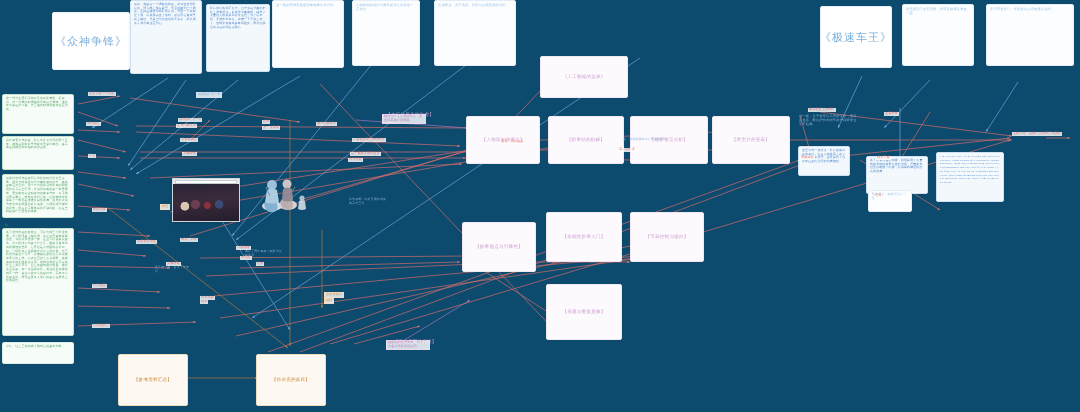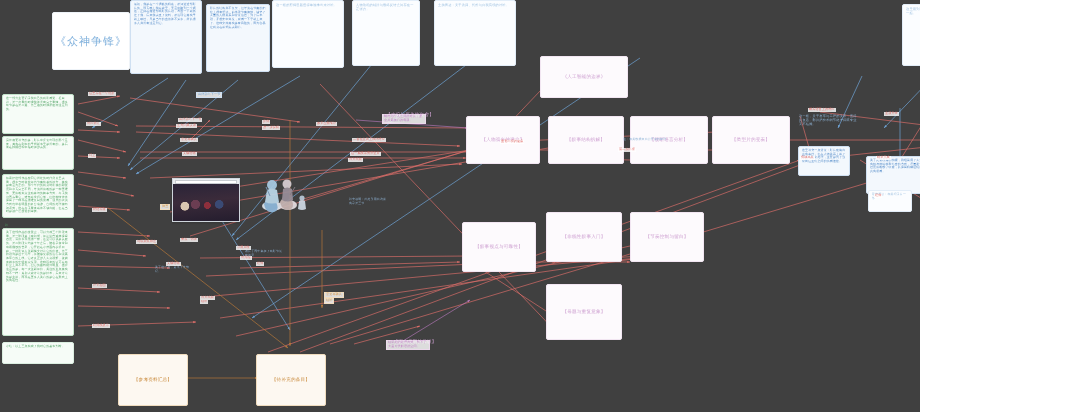--- a/index.html
+++ b/index.html
@@ -1,17 +1,17 @@
 <!DOCTYPE html>
 <html><head>
 <meta charset="utf-8">
 <style>
   html,body{margin:0;padding:0;background:#ffffff;}
   body{width:1080px;height:412px;overflow:hidden;font-family:"Liberation Sans",sans-serif;}
-  #canvas{position:relative;width:920px;height:412px;background:#404040;overflow:hidden;font-family:Liberation Serif, serif;}
+  #canvas{position:relative;width:1080px;height:412px;background:#0c4a6e;overflow:hidden;font-family:Liberation Serif, serif;}
   svg.edges{position:absolute;left:0;top:0;width:1080px;height:412px;pointer-events:none;}
 
   .card{position:absolute;box-sizing:border-box;border-radius:2px;overflow:hidden;}
   .card .body{padding:2px 3px;line-height:1.28;letter-spacing:.2px;word-break:break-all;}
 
   
   .blue{background:#f3f8fd;border:1px solid #cfe0f2;color:#4c86c6;}
   .blue-pale{background:#fbfdff;border:1px solid #e2edf8;color:#9dc0e0;}
   .green{background:#f6fcf7;border:1px solid #c3e3cb;color:#4fa364;}
   .purple{background:#fcf7fc;border:1px solid #ecd9ec;color:#b06cb4;}
@@ -146,20 +146,23 @@
     </g>
     <g fill="none" stroke-width=".6" marker-end="url(#ap)" stroke="#c07cc4">
       <path d="M356,120 L468,128"></path>
       <path d="M398,344 L470,300"></path>
     </g>
   </svg>
 
   <div class="card title-card plain" style="left:52px;top:12px;width:78px;height:58px;border-color:#eef3f8;">
     <div class="body">《众神争锋》</div>
   </div>
+  <div class="card title-card plain" style="left:820px;top:6px;width:72px;height:62px;border-color:#e3edf6;">
+    <div class="body">《极速车王》</div>
+  </div>
 
   <div class="card blue micro" style="left:130px;top:0px;width:72px;height:74px;">
     <div class="body">最初，我是在一个偶然的机会，才知道这部影片的。那天晚上我在家里，无意中翻到一个频道，正好在播这部电影的片段，画面一下就抓住了我。后来我去查了资料，才发现它其实早就上映过，只是当年的宣传并不算多，所以很多人并没有注意到它。</div>
   </div>
   <div class="card blue micro" style="left:206px;top:4px;width:64px;height:68px;">
     <div class="body">影片的结构并不复杂，但导演在节奏的把控上很有想法。前半段节奏偏慢，铺垫了大量的人物关系和背景信息；到了后半段，矛盾集中爆发，观感一下子就上来了。这种安排其实是有风险的，因为容易让观众在前期失去耐心。</div>
   </div>
   <div class="card blue-pale tiny" style="left:272px;top:0px;width:72px;height:68px;">
     <div class="body">这一段的剪辑思路值得单独拿出来讨论。</div>
   </div>

